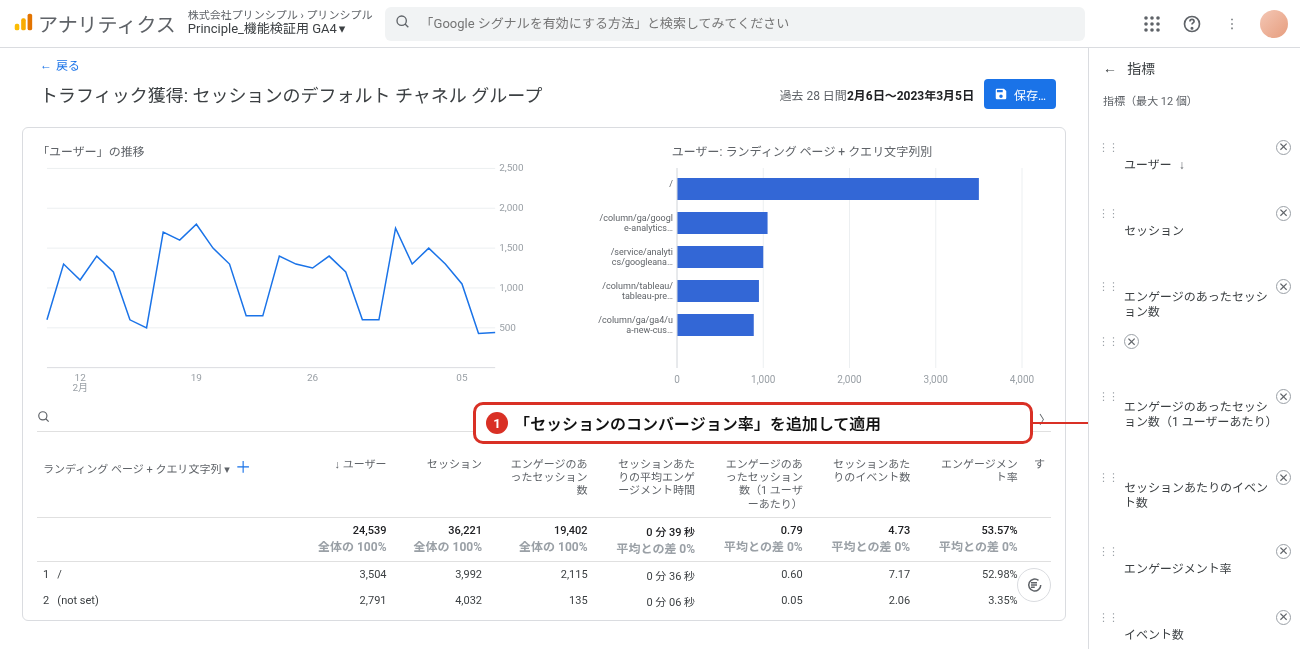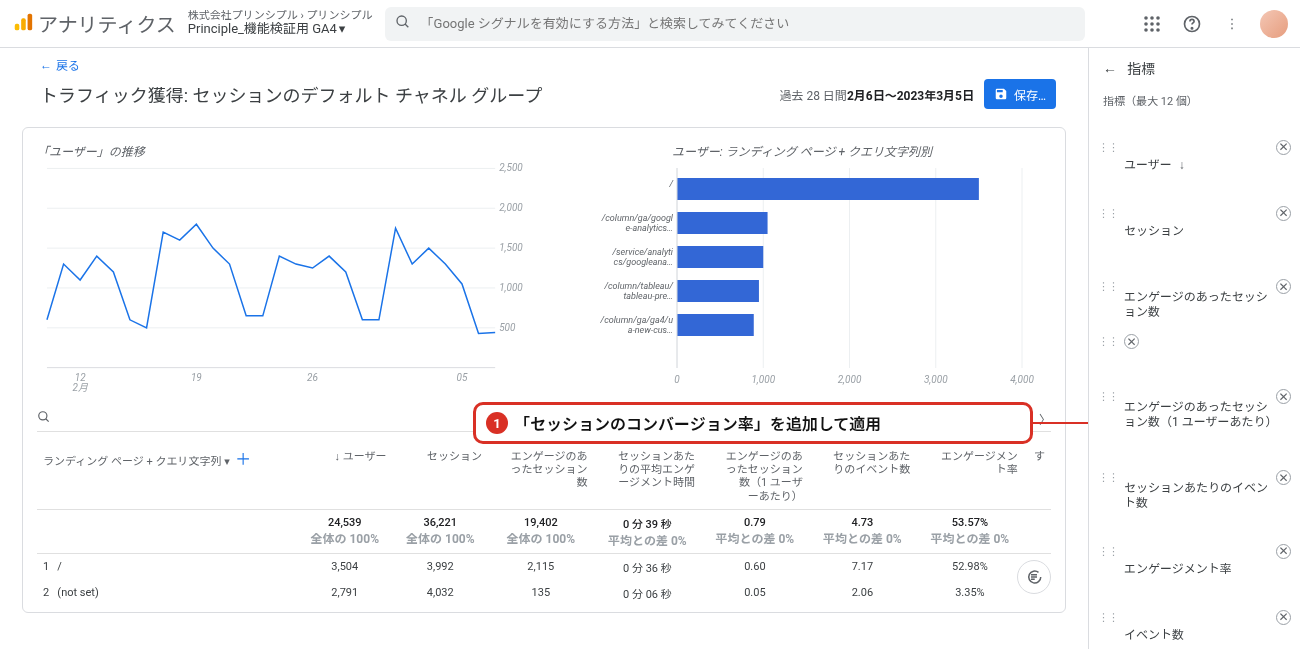--- a/index.html
+++ b/index.html
@@ -36,44 +36,44 @@
   .metric-item .drag{color:#9aa0a6;margin-right:6px;font-size:11px;letter-spacing:-1px;}
   .metric-item .txt{flex:1;line-height:1.25;margin-top:37px;}
   .metric-item .rm{color:#5f6368;font-size:12px;border:1px solid #9aa0a6;border-radius:50%;width:15px;height:15px;display:flex;align-items:center;justify-content:center;cursor:pointer;}
   .metric-item .arrow-down{margin-left:4px;color:#5f6368;}
   .metric-item.outlined{border:2px solid #d93025;border-radius:4px;margin:2px 6px;}
   .side-add{padding:10px 14px;color:#5f6368;font-size:12px;display:flex;justify-content:space-between;align-items:center;cursor:pointer;margin-top:4px;}
   .side-footer{margin-top:auto;display:flex;justify-content:flex-end;padding:10px 12px;}
   .apply-btn{background:#1a73e8;color:#fff;border-radius:4px;padding:14px 16px;font-size:13px;cursor:pointer;}
   
   .card{border:1px solid #dadce0;border-radius:6px;margin:14px 10px 0;padding:14px 14px 6px;position:relative;}
-  .chartrow{display:flex;gap:18px;font-style:italic;}
+  .chartrow{display:flex;gap:18px;}
   .chartbox{flex:1;}
   .chart-title{font-size:12px;color:#5f6368;margin-bottom:4px;}
   svg.chart{width:100%;height:230px;}
   .axis-txt{font-size:10px;fill:#9aa0a6;}
   .line-path{fill:none;stroke:#1a73e8;stroke-width:1.5;}
   .bar-rect{fill:#3367d6;}
   .bar-label{font-size:9px;fill:#5f6368;}
   
   .search-row{display:flex;align-items:center;margin-top:10px;color:#5f6368;padding:4px 0;border-bottom:1px solid #e0e0e0;font-size:12px;}
   .search-row .sicon{margin-right:6px;}
   .search-row input{flex:1;border:none;outline:none;font-size:12px;}
   .pager{display:flex;align-items:center;gap:14px;margin-left:auto;}
   
   .callout{position:absolute;top:274px;left:450px;width:560px;border:3px solid #d93025;border-radius:10px;background:#fff;padding:6px 10px;display:flex;align-items:center;gap:6px;z-index:5;}
   .callout .num{width:22px;height:22px;border-radius:50%;background:#d93025;color:#fff;display:flex;align-items:center;justify-content:center;font-size:13px;font-weight:bold;}
   .callout .ct{font-size:16px;font-weight:600;color:#111;}
   .callout-line{position:absolute;top:294px;left:1010px;width:70px;height:2px;background:#d93025;z-index:4;}
   
-  table.datatable{width:100%;border-collapse:collapse;font-size:11px;margin-top:12px;}
+  table.datatable{width:100%;border-collapse:collapse;font-size:11px;margin-top:20px;}
   table.datatable th{color:#5f6368;font-weight:400;text-align:right;padding:6px 6px;vertical-align:top;line-height:1.2;}
   table.datatable th.dim{text-align:left;}
   table.datatable th .harrow{color:#5f6368;}
-  table.datatable td{text-align:center;padding:5px 6px;color:#3c4043;}
+  table.datatable td{text-align:right;padding:5px 6px;color:#3c4043;}
   table.datatable td.dim{text-align:left;}
   .totalrow td{border-top:1px solid #e0e0e0;border-bottom:1px solid #e0e0e0;padding-top:8px;padding-bottom:6px;}
   .totalrow .big{font-weight:500;color:#202124;}
   .subtxt{font-size:12px;color:#9aa0a6;display:block;font-weight:bold;}
   .plus-add{color:#1a73e8;font-size:16px;cursor:pointer;}
   .fab{position:absolute;right:14px;bottom:18px;width:34px;height:34px;border:1px solid #dadce0;border-radius:50%;background:#fff;display:flex;align-items:center;justify-content:center;color:#5f6368;cursor:pointer;}
   .vdots{display:inline-block;line-height:0.4;}
 </style>
 </head>
 <body>

